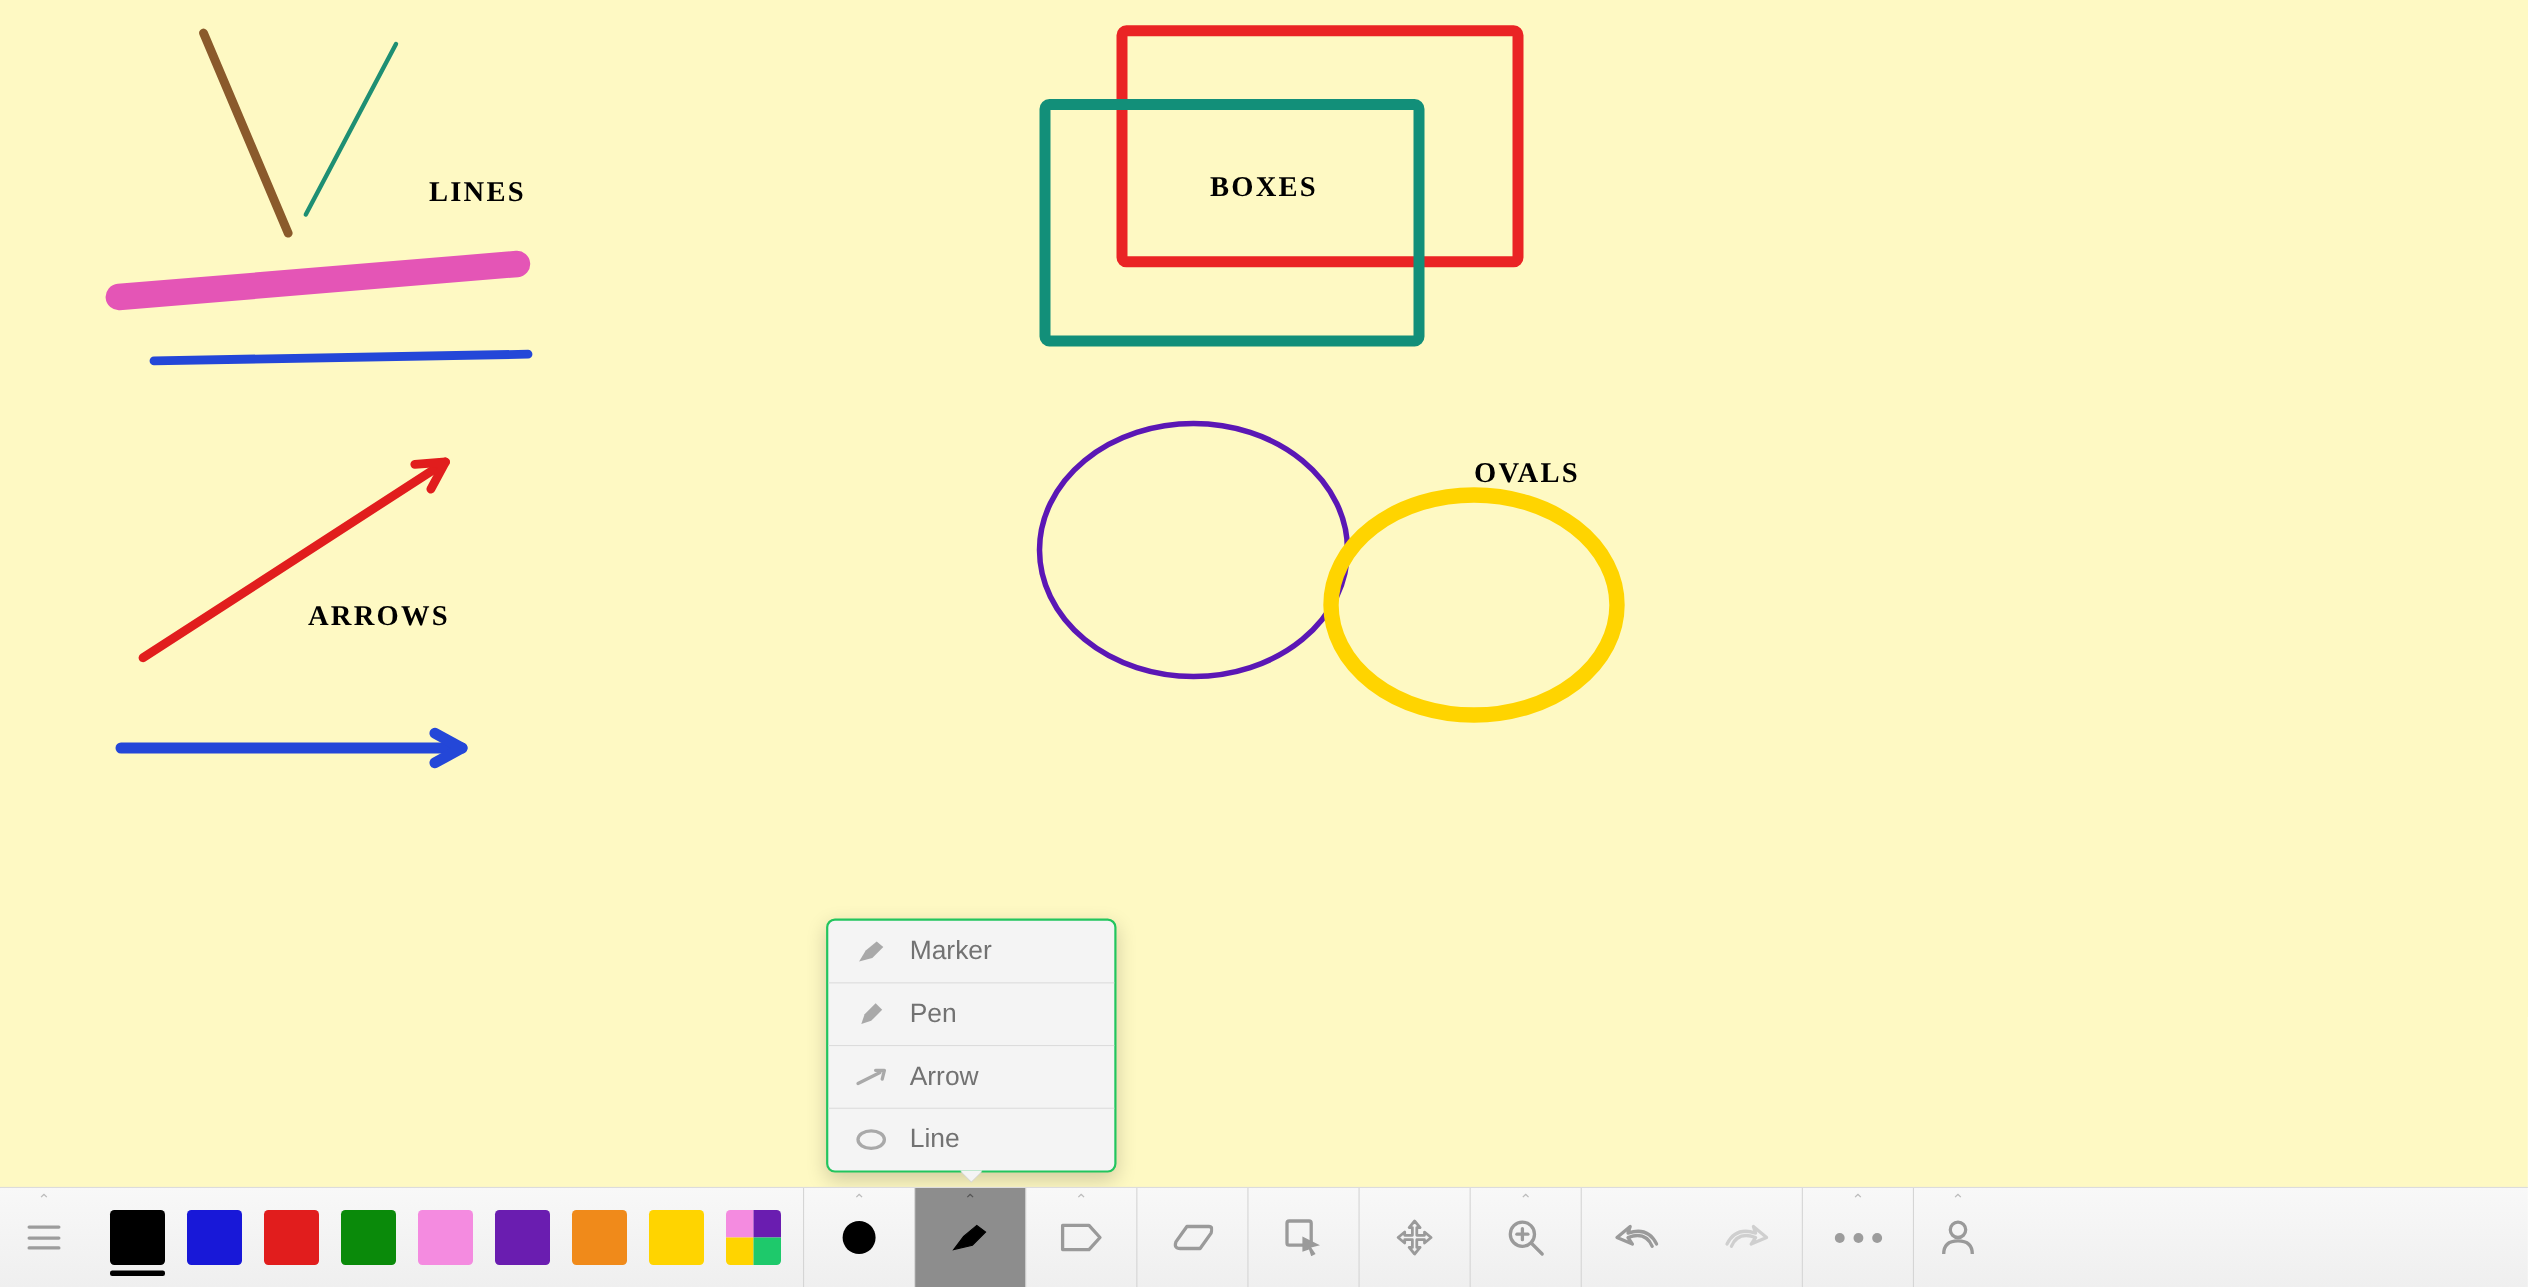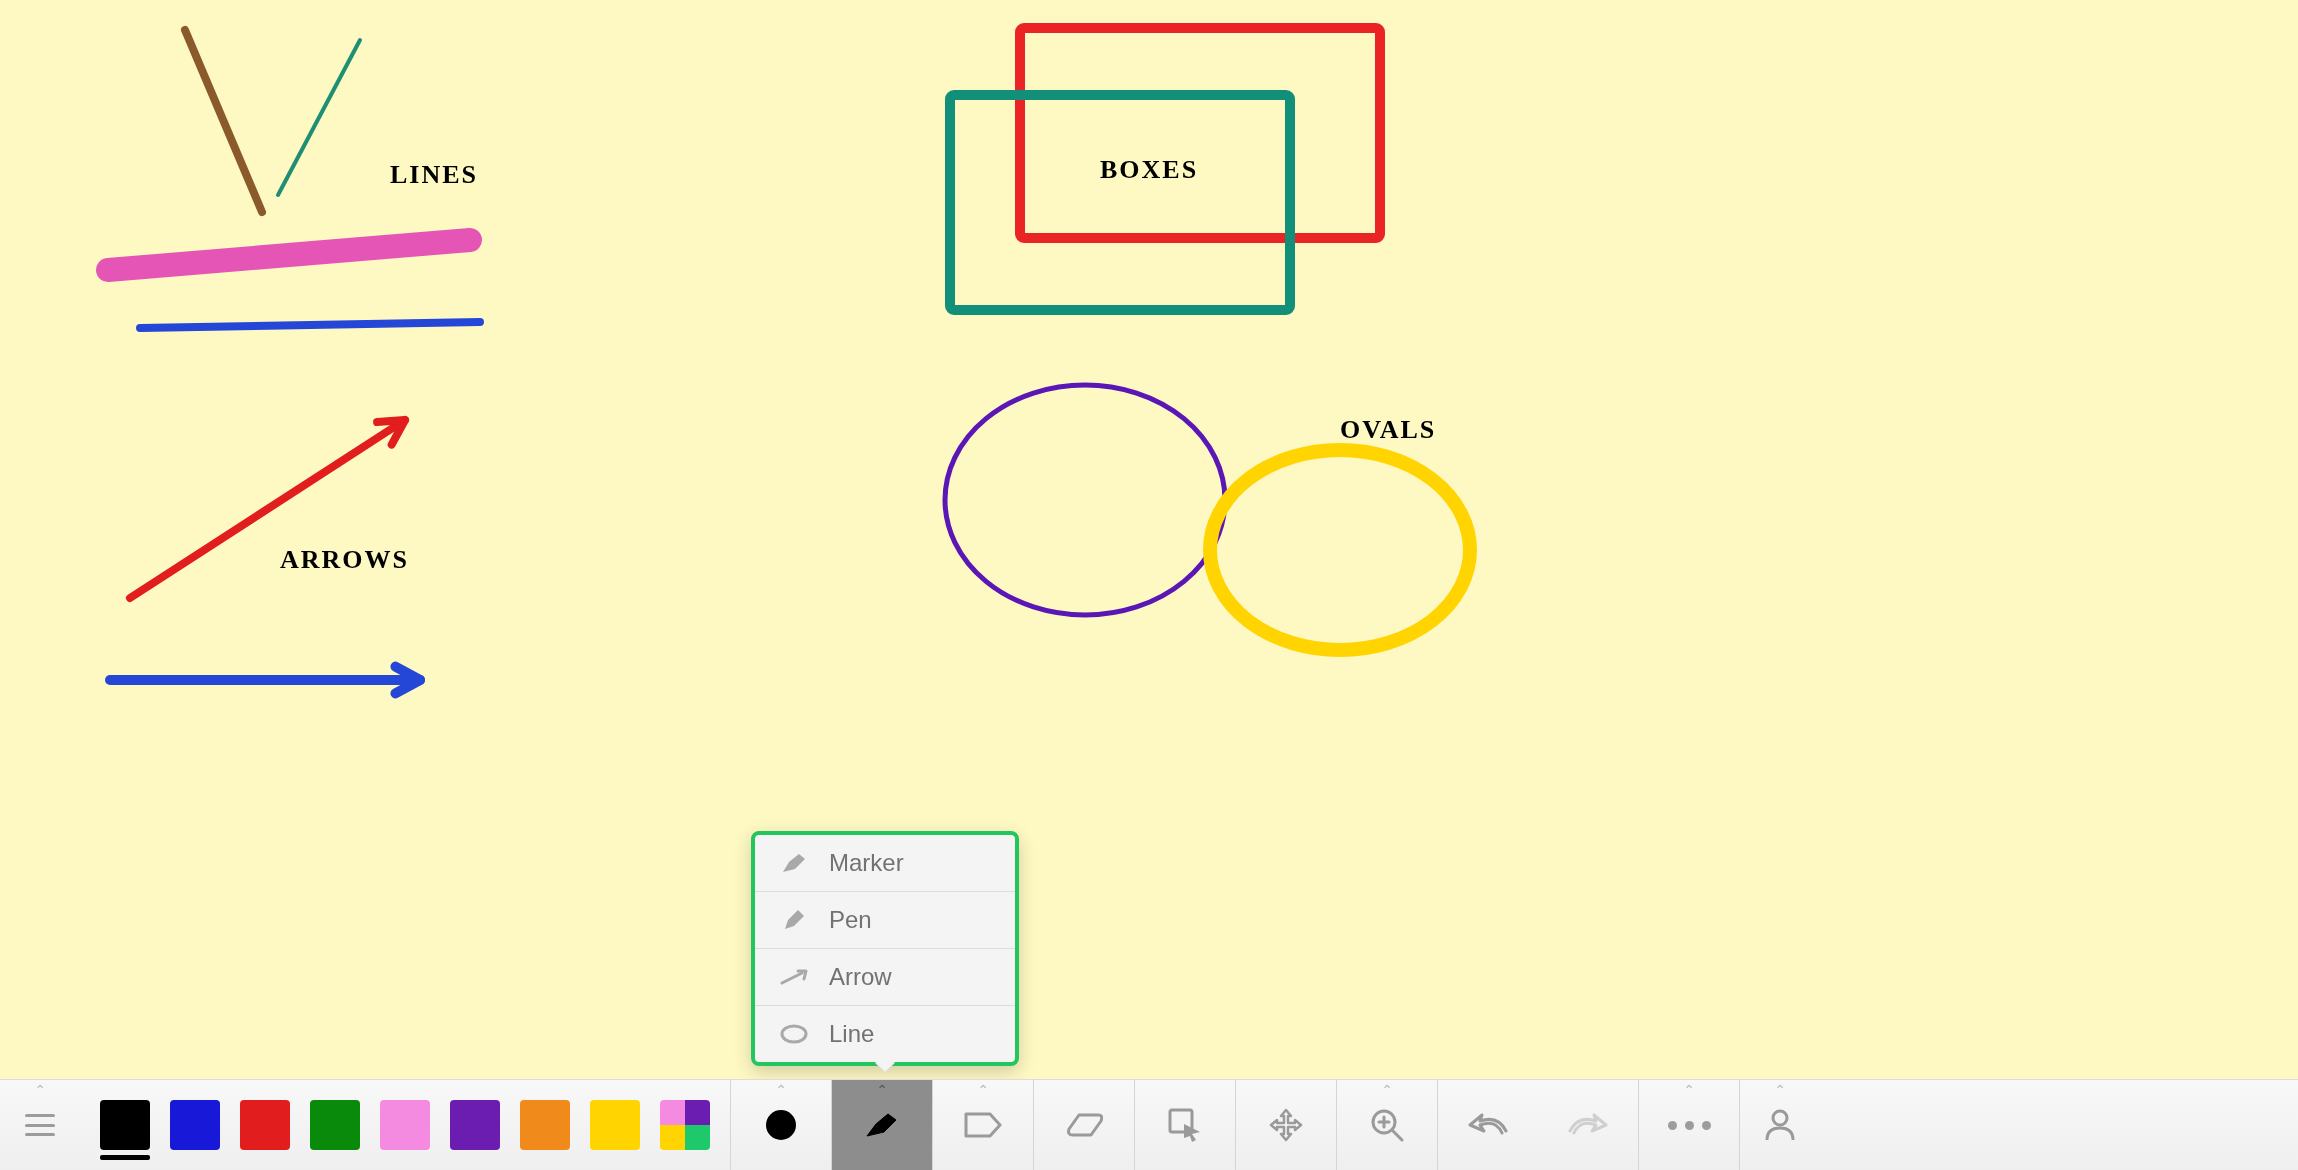--- a/index.html
+++ b/index.html
@@ -129,21 +129,21 @@
     width: 9px; height: 9px;
     background: #9c9c9c;
     border-radius: 50%;
   }
 
   
   .popup {
     position: absolute;
     width: 260px;
     background: #f4f4f4;
-    border: 4px solid #22c55e;
+    border: 2px solid #22c55e;
     border-radius: 8px;
     box-shadow: 0 6px 18px rgba(0,0,0,0.18);
     bottom: 104px;
   }
   .popup::after {
     content: "";
     position: absolute;
     bottom: -10px;
     left: 50%;
     transform: translateX(-50%);

